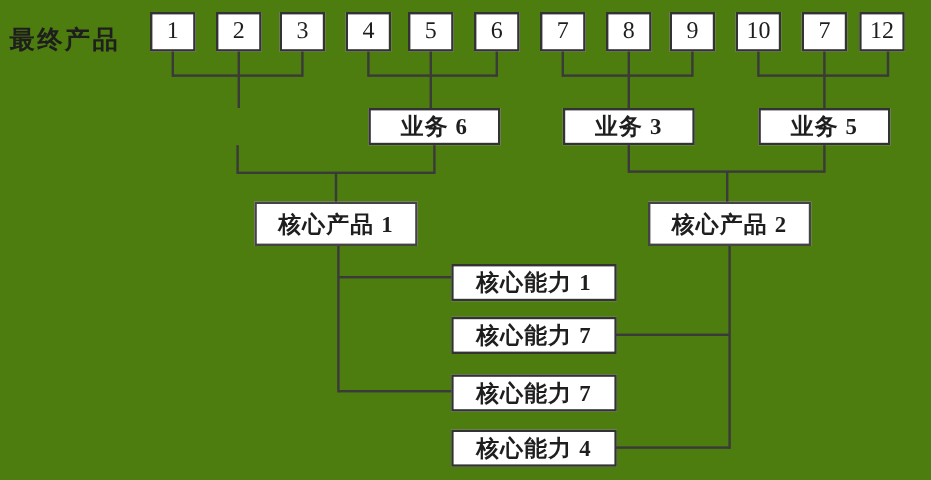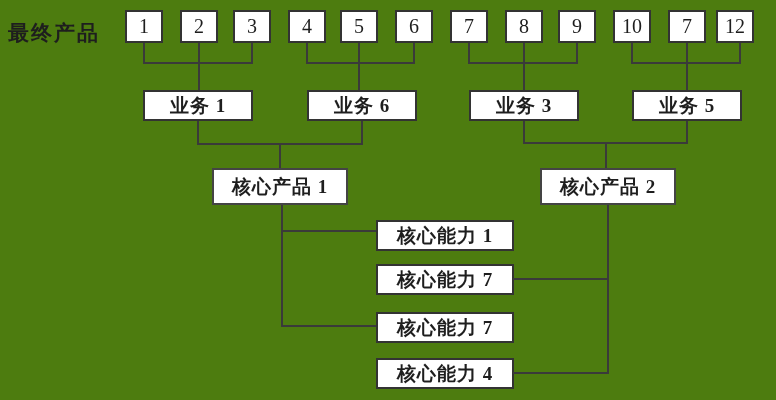--- a/index.html
+++ b/index.html
@@ -42,21 +42,20 @@
   <div class="box num" style="left:288px">4</div>
   <div class="box num" style="left:340px">5</div>
   <div class="box num" style="left:395px">6</div>
   <div class="box num" style="left:450px">7</div>
   <div class="box num" style="left:505px">8</div>
   <div class="box num" style="left:558px">9</div>
   <div class="box num" style="left:613px">10</div>
   <div class="box num" style="left:668px">7</div>
   <div class="box num" style="left:716px">12</div>
 
-  <div class="box biz" style="left:143px">业务 1</div>
   <div class="box biz" style="left:307px">业务 6</div>
   <div class="box biz" style="left:469px">业务 3</div>
   <div class="box biz" style="left:632px">业务 5</div>
 
   <div class="box prod" style="left:212px">核心产品 1</div>
   <div class="box prod" style="left:540px">核心产品 2</div>
 
   <div class="box comp" style="top:220px">核心能力 1</div>
   <div class="box comp" style="top:264px">核心能力 7</div>
   <div class="box comp" style="top:312px">核心能力 7</div>

